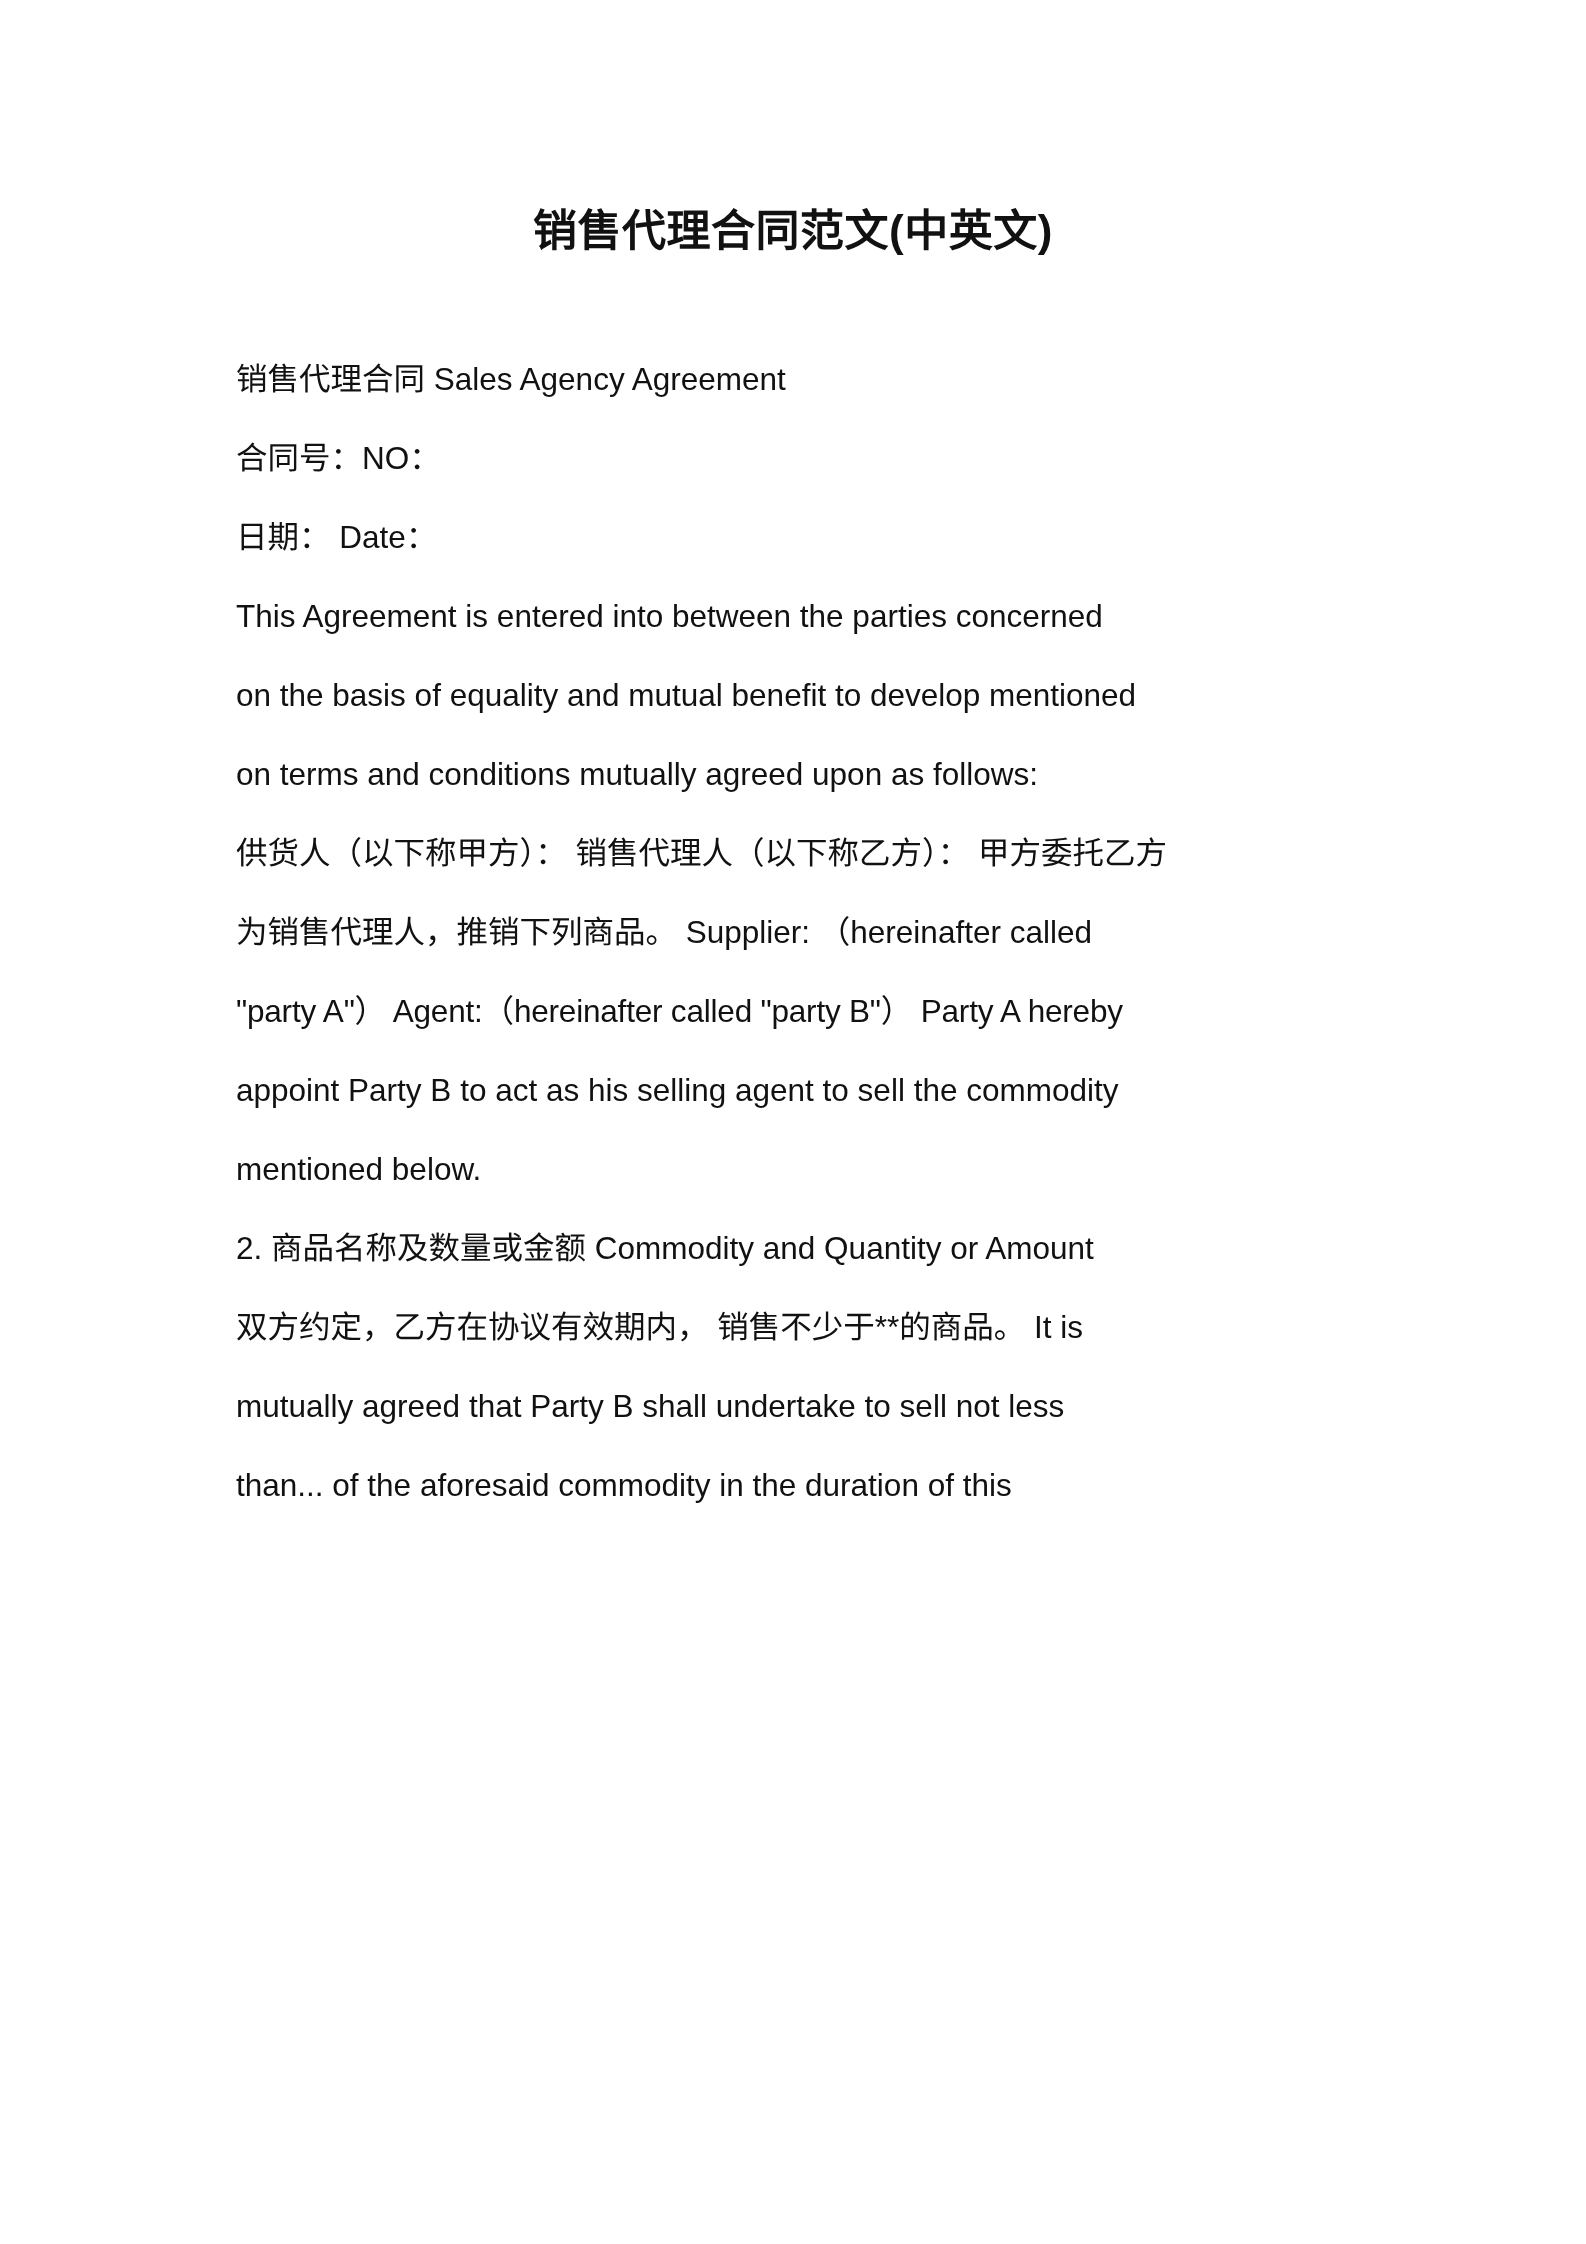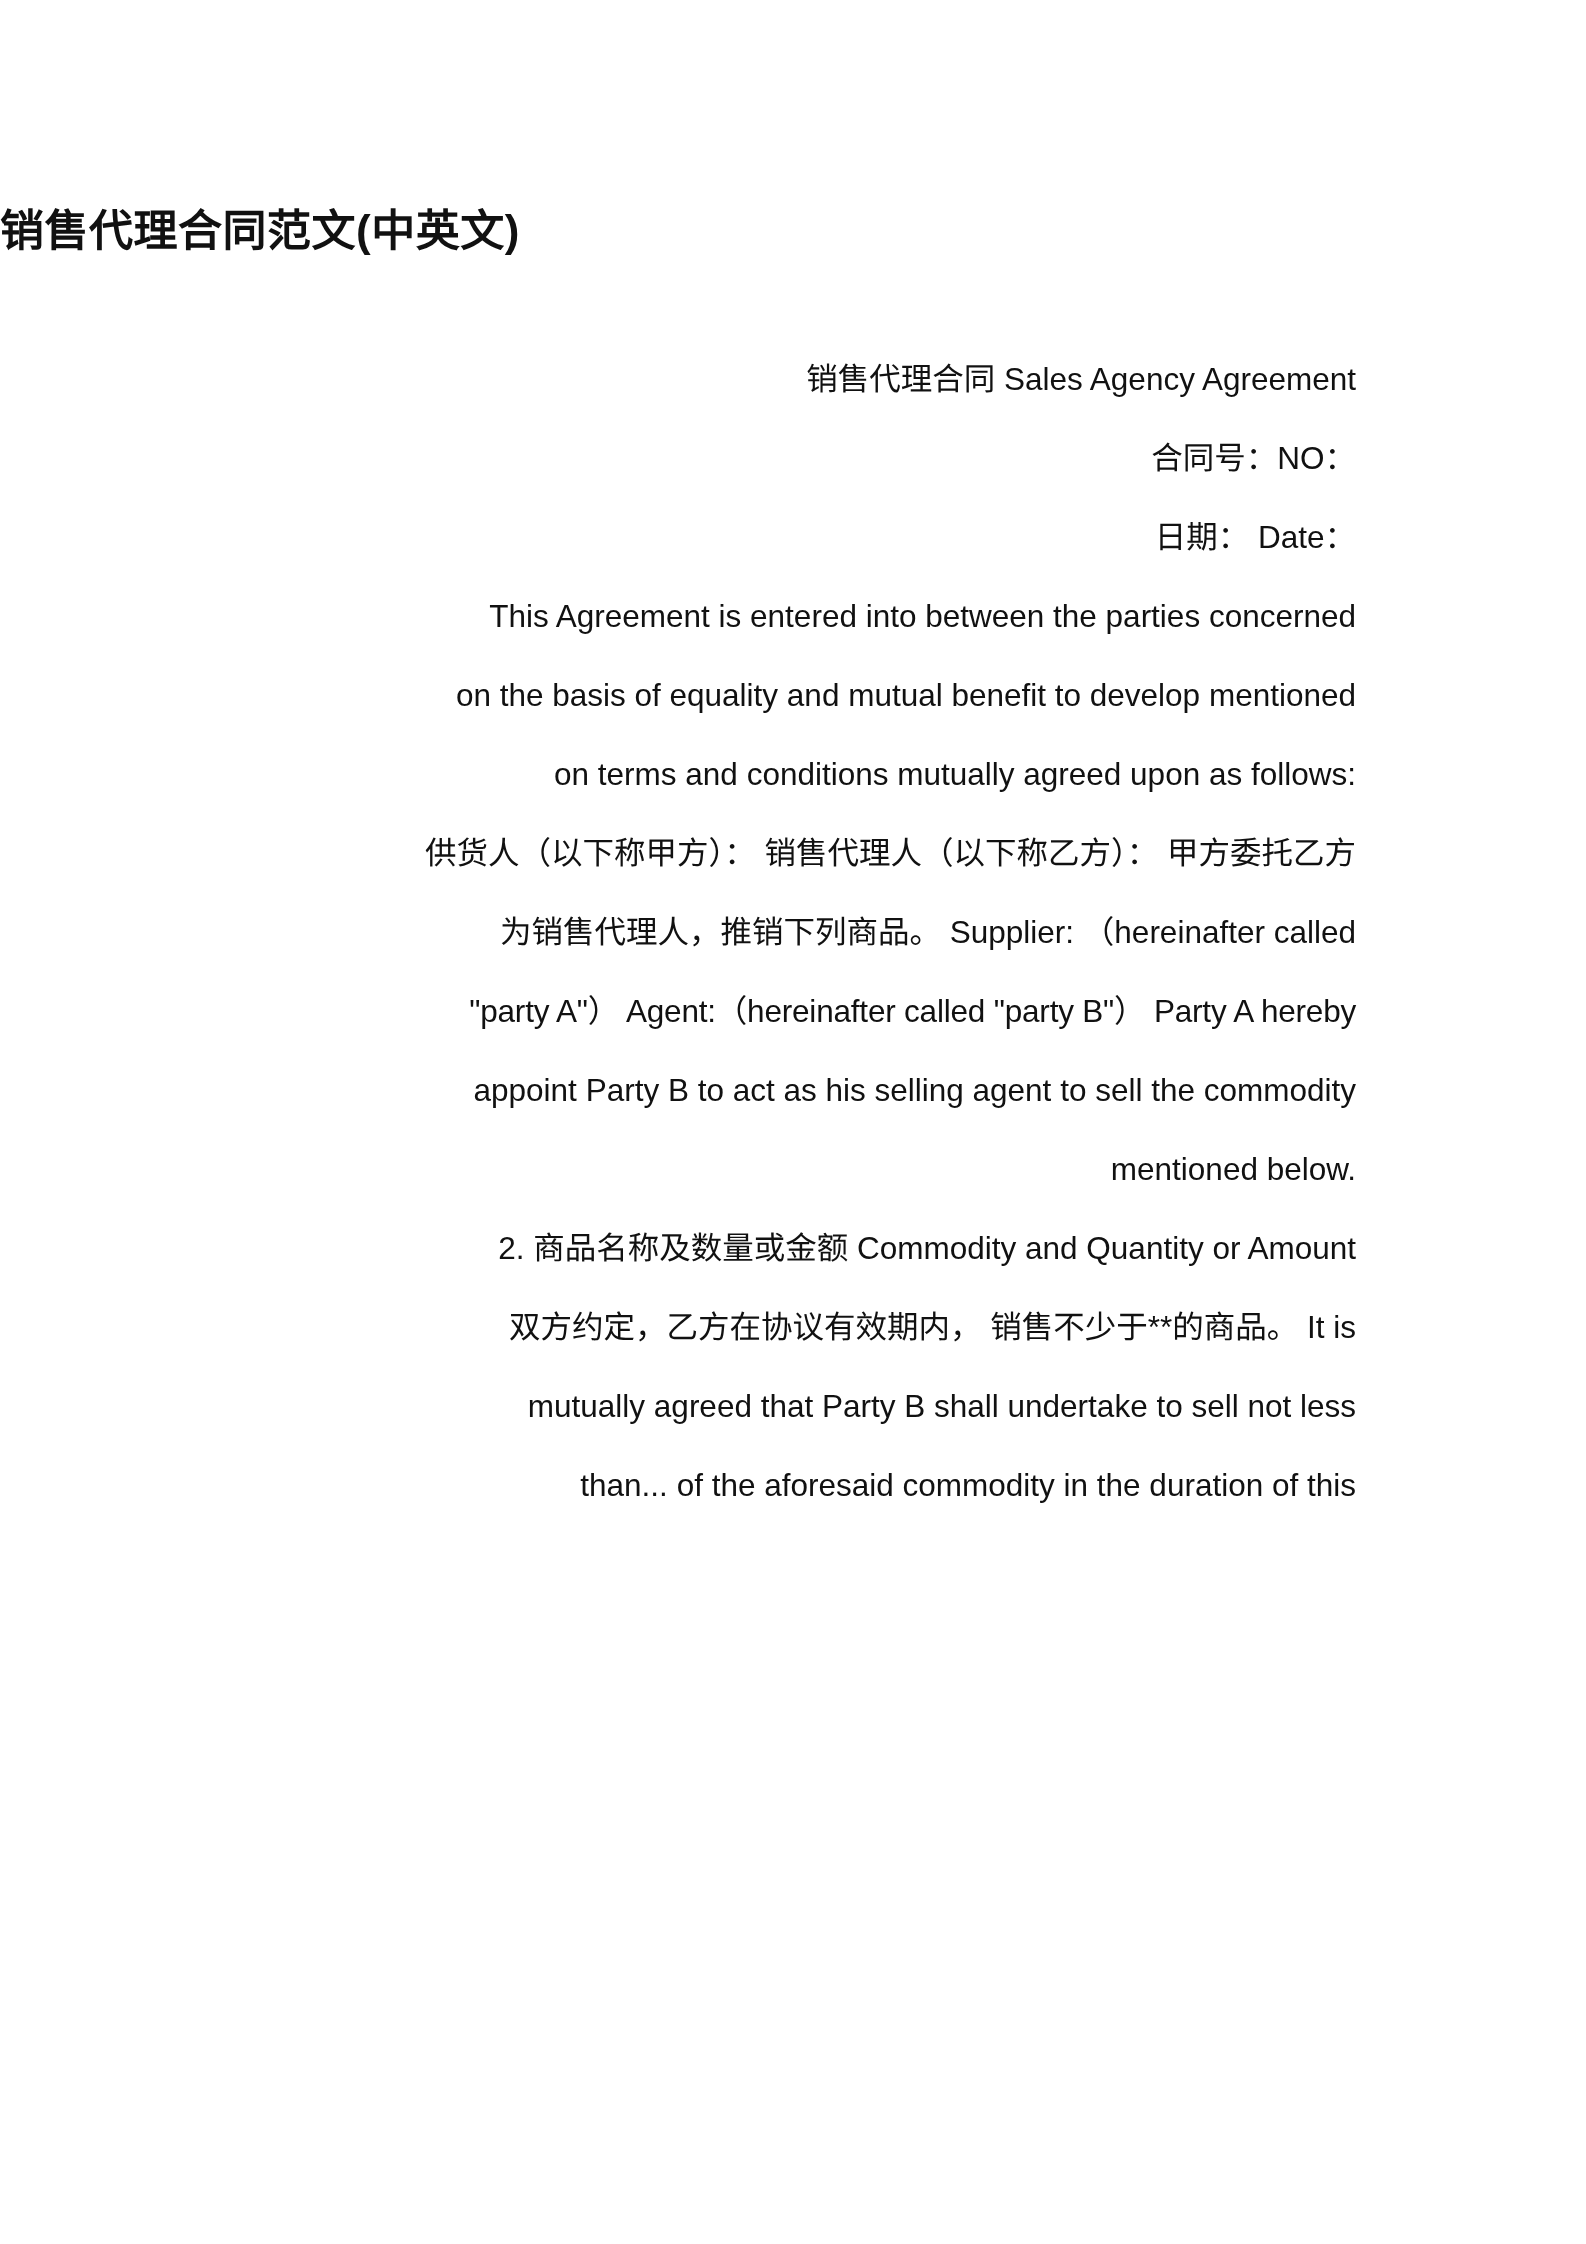--- a/index.html
+++ b/index.html
@@ -18,39 +18,40 @@
   }
   .page {
     box-sizing: border-box;
     width: 1586px;
     min-height: 2244px;
     padding: 0;
     background: #ffffff;
     position: relative;
   }
   .doc-title {
+    text-align: center;
     font-size: 44px;
     font-weight: bold;
     letter-spacing: 0.5px;
     margin: 0;
     padding-top: 205px;
     line-height: 1.2;
     color: #111111;
   }
   .body-block {
     margin: 0;
     padding: 0 230px 0 236px;
     padding-top: 82px;
   }
   .para {
     font-size: 31.5px;
     line-height: 79px;
     margin: 0;
     color: #111111;
-    text-align: right;
+    text-align: left;
     word-spacing: 0px;
     white-space: normal;
   }
   .para .ln {
     display: block;
     white-space: pre-wrap;
   }
   
   .para, .doc-title {
     font-stretch: condensed;

